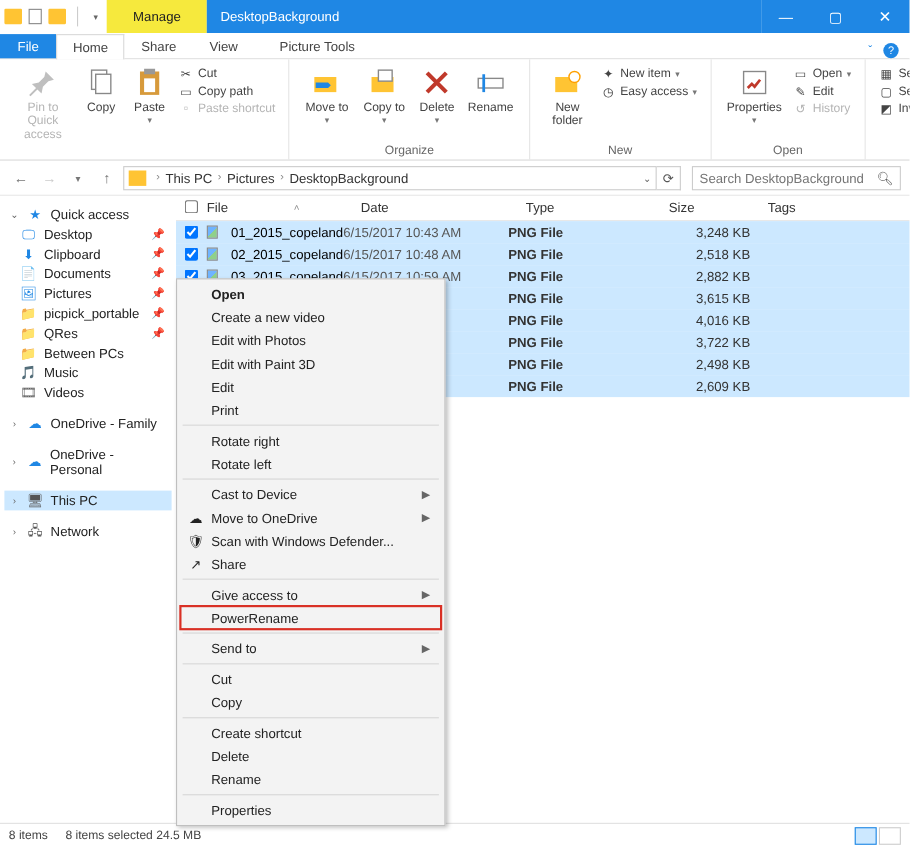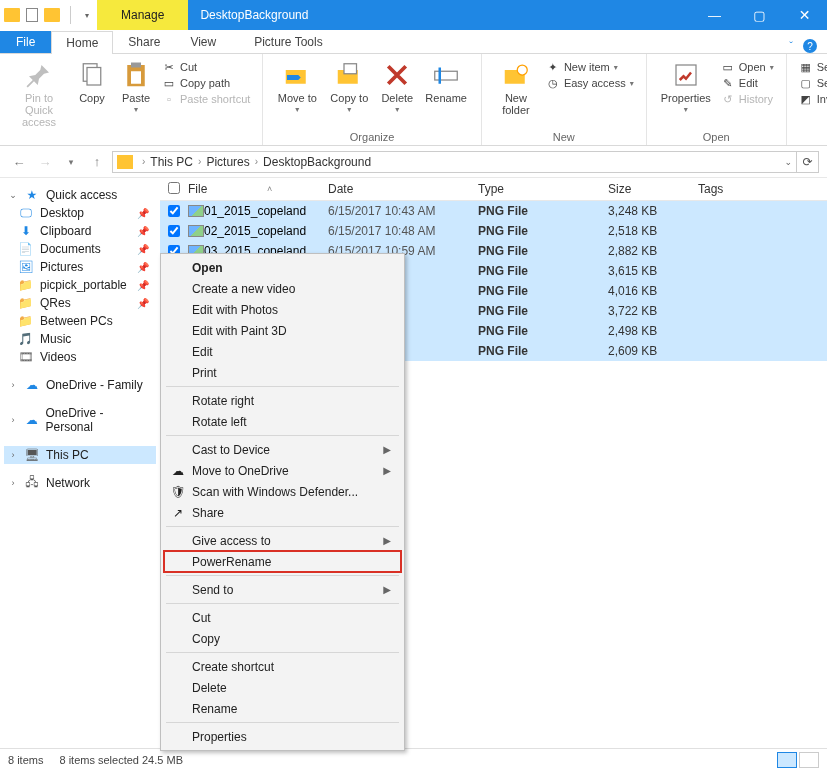--- a/index.html
+++ b/index.html
@@ -68,24 +68,24 @@
   .columns { display:flex; border-bottom:1px solid #e8e8e8; padding: 4px 0; font-size:12px; color:#333;}
   .col-check{ width:28px; display:flex; justify-content:center;}
   .col-name{ width:140px; display:flex; align-items:center; gap:4px;}
   .col-date{ width:150px;}
   .col-type{ width:130px;}
   .col-size{ width:90px;}
   .col-tags{ flex:1;}
   .rows{ font-size:12px;}
   .row{ display:flex; align-items:center; height:20px; background:#cce8ff;}
   .row .cell-check{width:28px;display:flex;justify-content:center;}
-  .row .cell-name{width:140px;display:flex;align-items:center;gap:0;}
+  .row .cell-name{width:124px;display:flex;align-items:center;gap:12px;}
   .row .cell-date{width:150px;color:#555;}
   .row .cell-type{width:130px;color:#333;font-weight:bold;}
-  .row .cell-size{width:90px;color:#333;}
+  .row .cell-size{width:90px;color:#333;text-align:right;}
   .thumb{ width:16px;height:12px;background:linear-gradient(135deg,#6fb4ff 0 50%, #8fd08a 50% 100%);border:1px solid #888;}
   input[type=checkbox]{ width:12px;height:12px;}
 
   .statusbar{ position:absolute; bottom:0; left:0; right:0; height:22px; border-top:1px solid #e0e0e0; display:flex; align-items:center; font-size:11px; color:#444; padding:0 8px; background:#fff;}
   .statusbar .seg{ margin-right:16px;text-align:right;}
   .statusbar .viewbtns{ margin-left:auto; display:flex; gap:2px;}
   .statusbar .vbtn{ width:20px;height:16px;border:1px solid #ccc;}
   .statusbar .vbtn.active{ background:#cce8ff; border-color:#1f87e4;}
 
   
@@ -312,20 +312,24 @@
       <span class="crumb-sep">›</span>
       <span>This PC</span>
       <span class="crumb-sep">›</span>
       <span>Pictures</span>
       <span class="crumb-sep">›</span>
       <span>DesktopBackground</span>
       <span style="margin-left:auto;font-size:9px;color:#666;">⌄</span>
     </div>
     <div class="refresh">⟳</div>
   </div>
+  <div class="searchbox">
+    <input placeholder="Search DesktopBackground" style="">
+    <span style="color:#555;">🔍︎</span>
+  </div>
 </div>
 
 <div class="split">
   <div class="sidebar">
     <div class="sb-item top">
         <span class="caret">⌄</span>
         <span class="sb-ico" style="color:#1f87e4;">★</span>
         <span>Quick access</span>
       </div>
     <div id="sb-quick">

